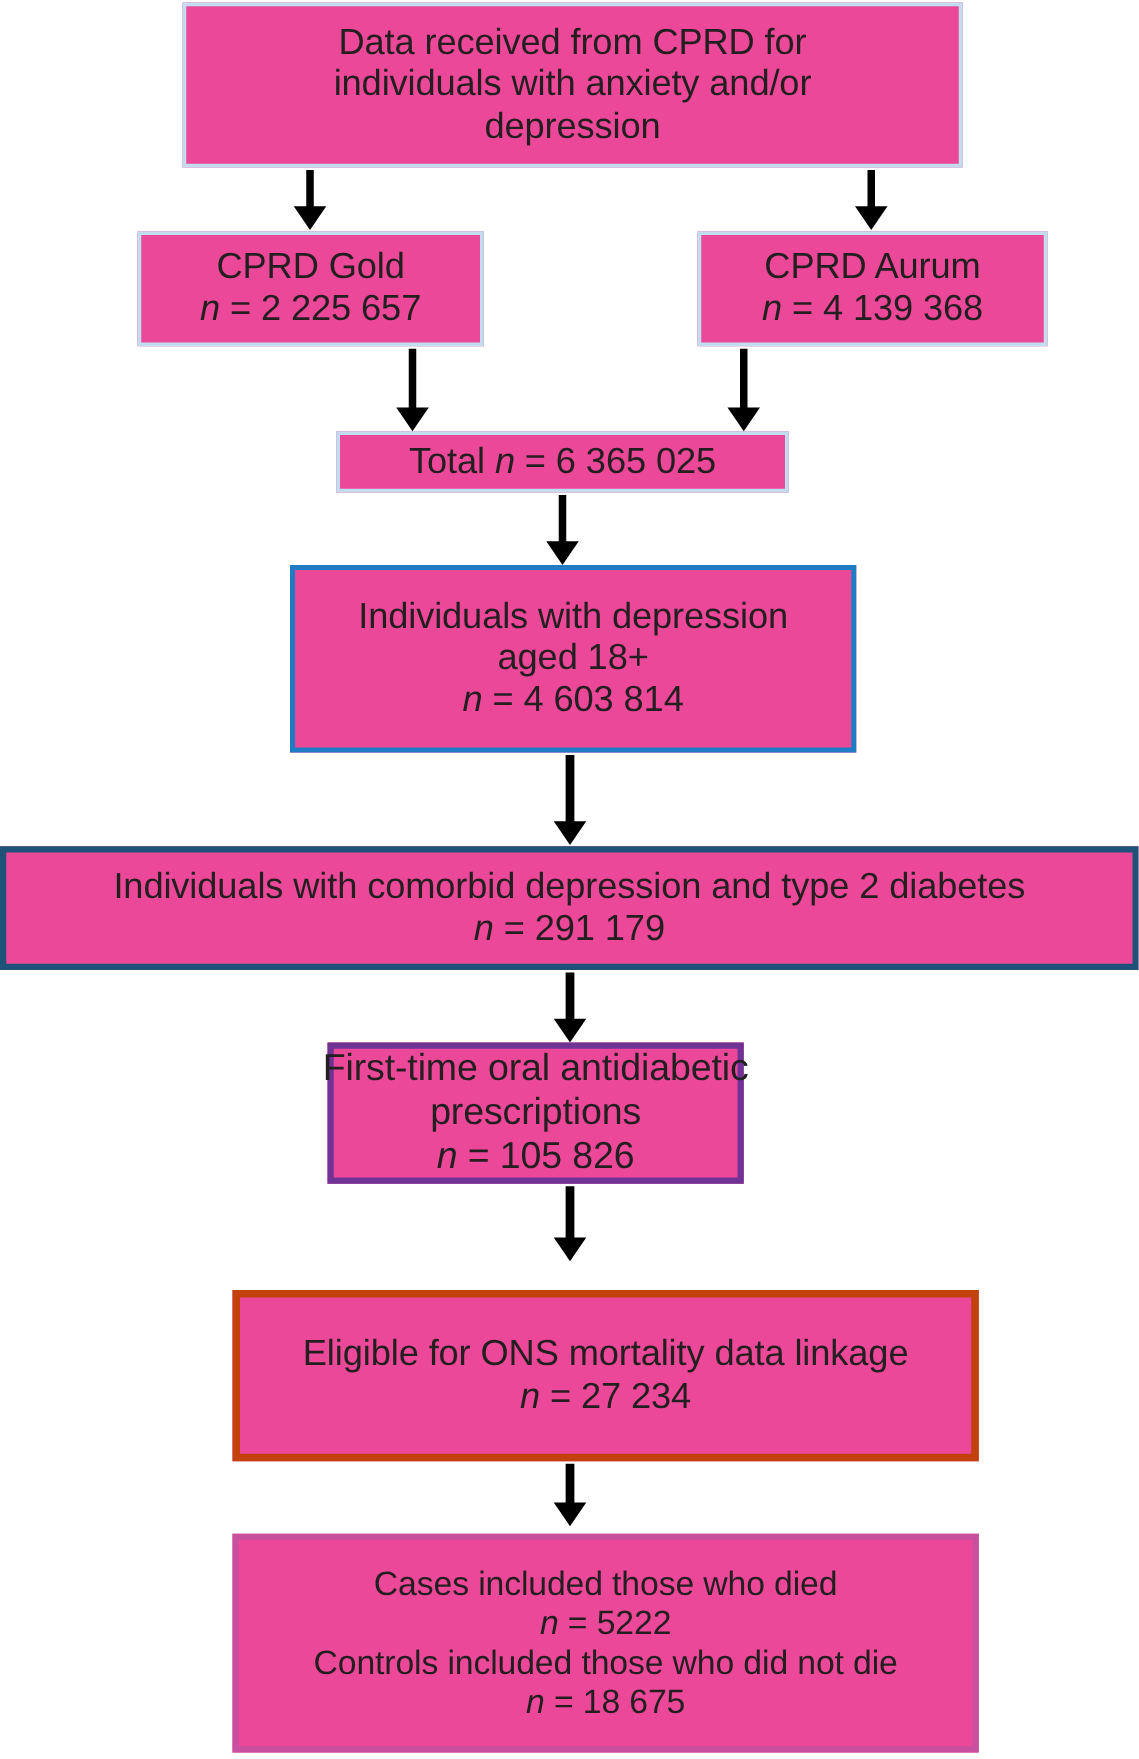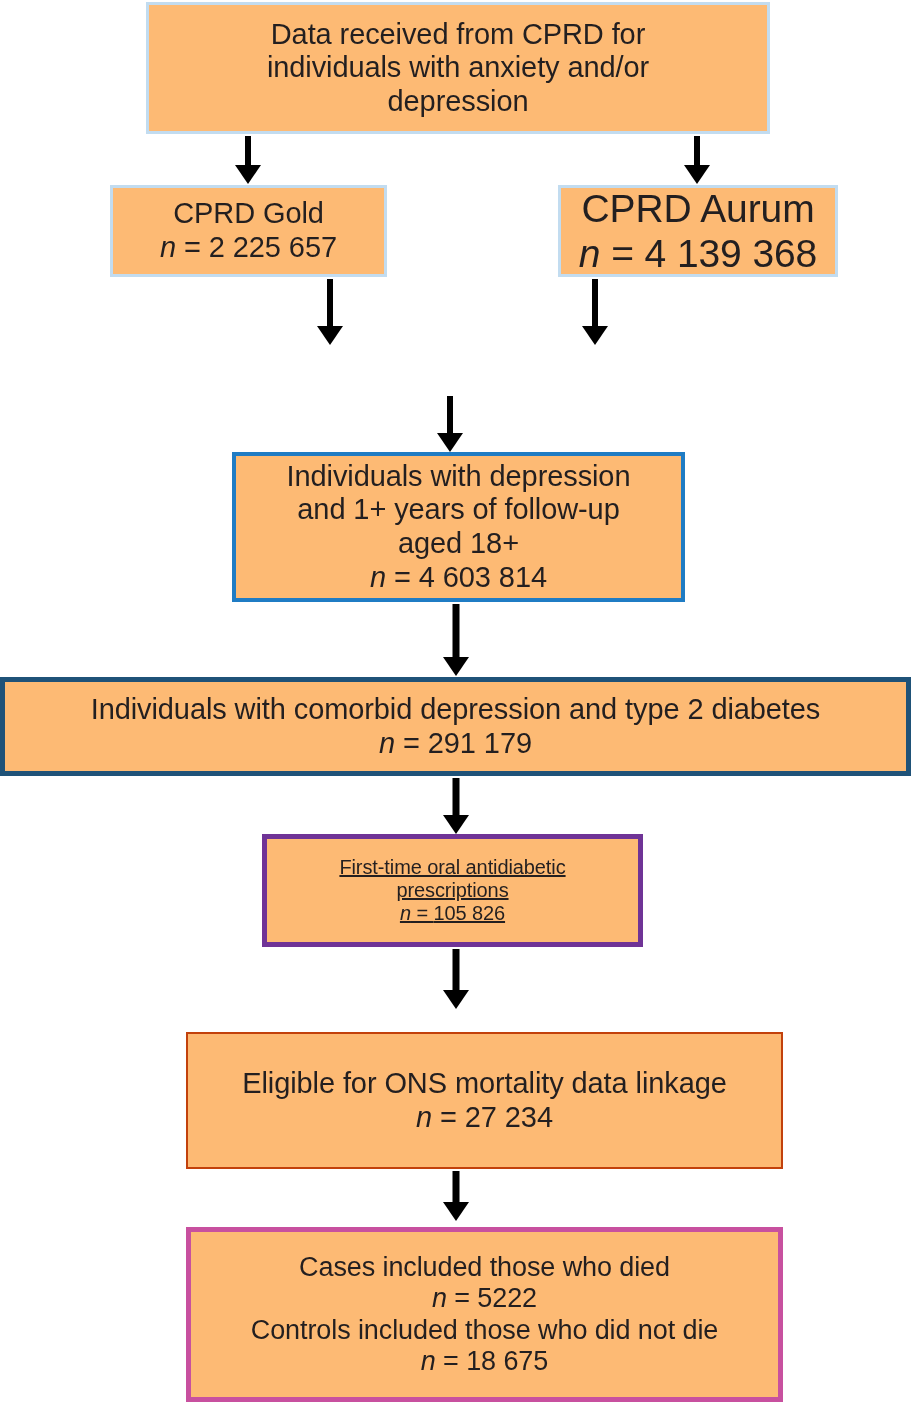--- a/index.html
+++ b/index.html
@@ -15,21 +15,21 @@
     position: relative;
     width: 911px;
     height: 1407px;
     margin: 0 auto;
     background: #ffffff;
     overflow: hidden;
   }
   .node {
     position: absolute;
     box-sizing: border-box;
-    background: #fdba74;
+    background: #ec4899;
     display: flex;
     flex-direction: column;
     align-items: center;
     justify-content: center;
     text-align: center;
     line-height: 1.16;
     letter-spacing: -0.1px;
   }
   .node .line {
     display: block;
@@ -37,21 +37,21 @@
   }
   .n-italic {
     font-style: italic;
     font-weight: 500;
   }
   
   .bd-lightblue { border: 3px solid #c2dcf0; }
   .bd-blue      { border: 4px solid #1f7cc4; }
   .bd-navy      { border: 5px solid #1f5278; }
   .bd-purple    { border: 5px solid #6f3396; }
-  .bd-orchid    { border: 2px solid #c2410c; }
+  .bd-orchid    { border: 6px solid #c2410c; }
   .bd-magenta   { border: 5px solid #c8509f; }
 
   
   .arrow {
     position: absolute;
     display: block;
   }
   .arrow .shaft {
     position: absolute;
     left: 50%;
@@ -89,63 +89,65 @@
   <div class="arrow" style="left:684px; top:136px; width:26px; height:48px;">
     <span class="shaft" style="width:6px; height:32px;"></span>
     <span class="head"></span>
   </div>
 
   <div class="node bd-lightblue" style="left:110px; top:185px; width:277px; height:92px; font-size:29px;">
     <span class="line">CPRD Gold</span>
     <span class="line"><em class="n-italic">n</em><span> = </span><span>2 225 657</span></span>
   </div>
 
-  <div class="node bd-lightblue" style="left:558px; top:185px; width:280px; height:92px; font-size:39px;">
+  <div class="node bd-lightblue" style="left:558px; top:185px; width:280px; height:92px; font-size:29px;">
     <span class="line">CPRD Aurum</span>
     <span class="line"><em class="n-italic">n</em><span> = </span><span>4 139 368</span></span>
   </div>
 
   <div class="arrow" style="left:317px; top:279px; width:26px; height:66px;">
     <span class="shaft" style="width:6px; height:50px;"></span>
     <span class="head"></span>
   </div>
   <div class="arrow" style="left:582px; top:279px; width:26px; height:66px;">
     <span class="shaft" style="width:6px; height:50px;"></span>
     <span class="head"></span>
   </div>
 
+  <div class="node bd-lightblue" style="left:269px; top:345px; width:362px; height:49px; font-size:29px;">
+    <span class="line"><span>Total </span><em class="n-italic">n</em><span> = </span><span>6 365 025</span></span>
+  </div>
 
   <div class="arrow" style="left:437px; top:396px; width:26px; height:56px;">
     <span class="shaft" style="width:6px; height:40px;"></span>
     <span class="head"></span>
   </div>
 
   <div class="node bd-blue" style="left:232px; top:452px; width:453px; height:150px; font-size:29px;">
     <span class="line">Individuals with depression</span>
-    <span class="line">and 1+ years of follow-up</span>
     <span class="line">aged 18+</span>
     <span class="line"><em class="n-italic">n</em><span> = </span><span>4 603 814</span></span>
   </div>
 
   <div class="arrow" style="left:443px; top:604px; width:26px; height:72px;">
     <span class="shaft" style="width:7px; height:56px;"></span>
     <span class="head"></span>
   </div>
 
   <div class="node bd-navy" style="left:0px; top:677px; width:911px; height:99px; font-size:29px;">
     <span class="line">Individuals with comorbid depression and type 2 diabetes</span>
     <span class="line"><em class="n-italic">n</em><span> = </span><span>291 179</span></span>
   </div>
 
   <div class="arrow" style="left:443px; top:778px; width:26px; height:56px;">
     <span class="shaft" style="width:7px; height:40px;"></span>
     <span class="head"></span>
   </div>
 
-  <div class="node bd-purple" style="left:262px; top:834px; width:381px; height:113px; font-size:20px;text-decoration:underline;">
+  <div class="node bd-purple" style="left:262px; top:834px; width:333px; height:113px; font-size:30px;">
     <span class="line">First-time oral antidiabetic</span>
     <span class="line">prescriptions</span>
     <span class="line"><em class="n-italic">n</em><span> = </span><span>105 826</span></span>
   </div>
 
   <div class="arrow" style="left:443px; top:949px; width:26px; height:60px;">
     <span class="shaft" style="width:7px; height:44px;"></span>
     <span class="head"></span>
   </div>
 

